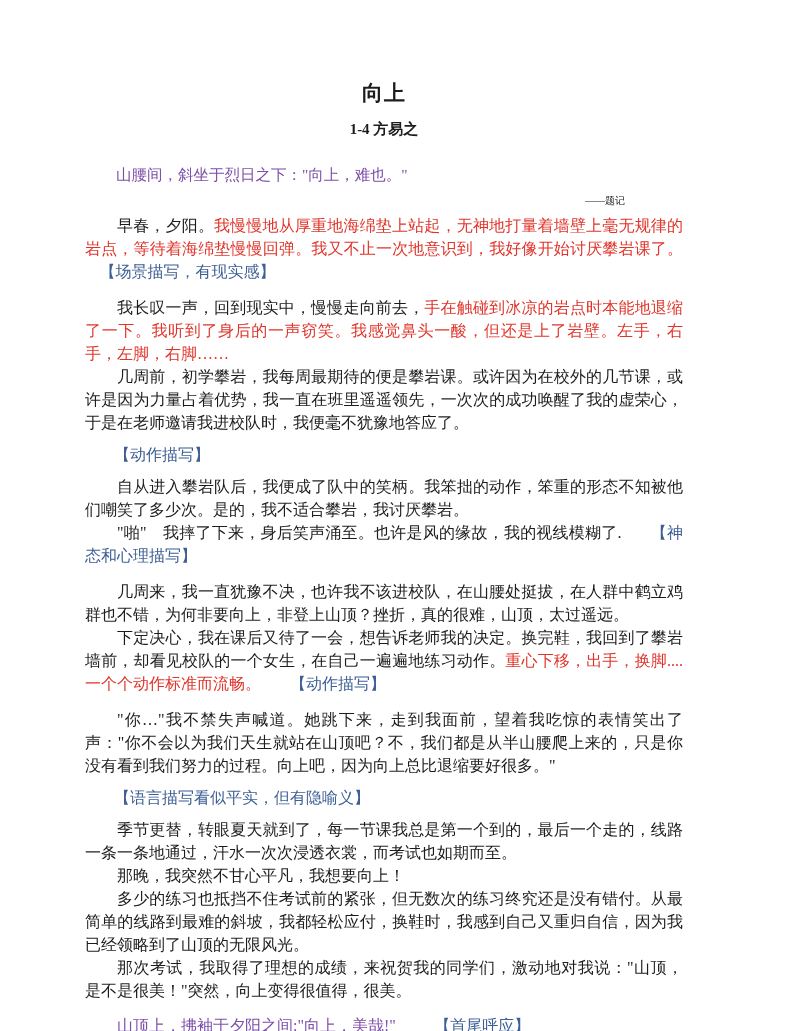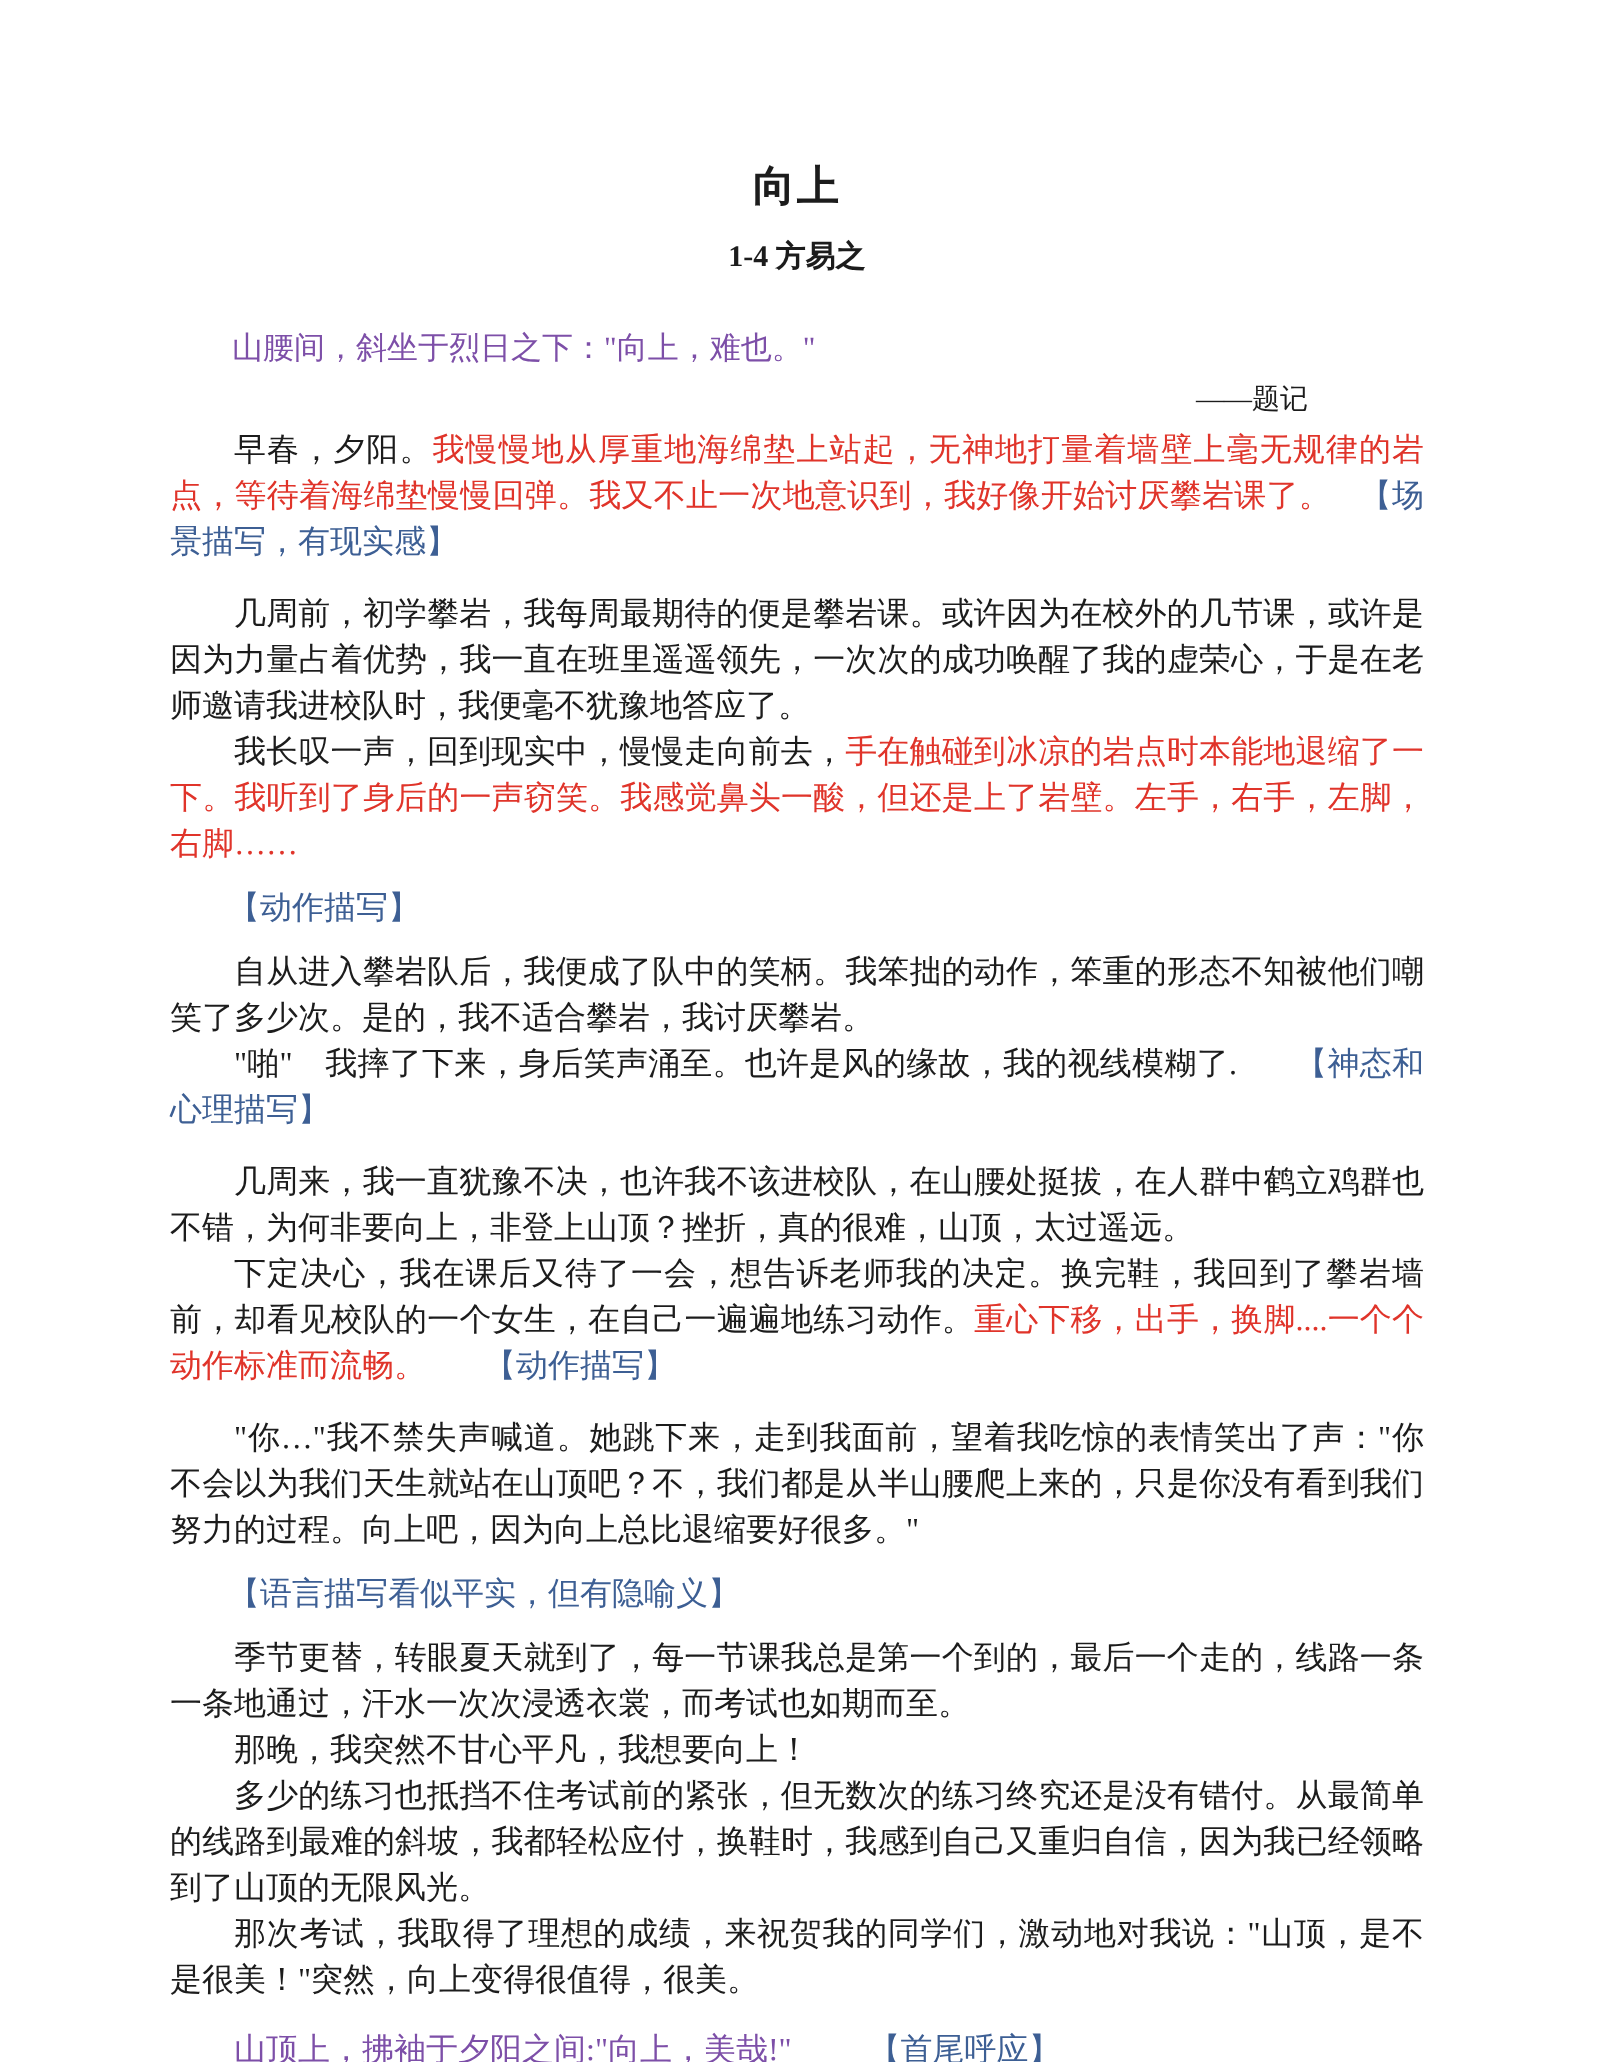--- a/index.html
+++ b/index.html
@@ -11,21 +11,21 @@
     width: 800px;
     height: 1031px;
     overflow: hidden;
     font-family: "Liberation Serif", serif;
     color: var(--ink, #1c1c1c);
   }
   .page {
     box-sizing: border-box;
     width: 800px;
     height: 1031px;
-    padding: 80px 88px 0 85px;
+    padding: 80px 117px 0 85px;
     background: #ffffff;
   }
   .doc-title {
     text-align: center;
     font-size: 21px;
     font-weight: 700;
     line-height: 26px;
     margin: 0;
     letter-spacing: 1px;
   }
@@ -38,21 +38,21 @@
   }
   .epigraph {
     margin: 24px 0 0 0;
     font-size: 15.5px;
     line-height: 23px;
     text-indent: 2em;
     color: var(--purple, #7d4fa8);
   }
   .attribution {
     margin: 3px 0 0 0;
-    font-size: 14px;
+    font-size: 10px;
     line-height: 23px;
     text-align: right;
     padding-right: 58px;
     color: var(--ink, #1c1c1c);
   }
   .doc-body { margin-top: 2px; }
   .doc-body p {
     margin: 0;
     font-size: 16px;
     line-height: 23px;
@@ -72,22 +72,22 @@
 </head>
 <body>
 
 <div class="page">
   <h1 class="doc-title">向上</h1>
   <h2 class="doc-subtitle">1-4 方易之</h2>
   <p class="epigraph">山腰间，斜坐于烈日之下："向上，难也。"</p>
   <p class="attribution">——题记</p>
   <div class="doc-body">
       <p class="body-spaced"><span class="seg-black">早春，夕阳。</span><span class="seg-red">我慢慢地从厚重地海绵垫上站起，无神地打量着墙壁上毫无规律的岩点，等待着海绵垫慢慢回弹。我又不止一次地意识到，我好像开始讨厌攀岩课了。</span><span class="seg-blue gap-left">【场景描写，有现实感】</span></p>
+      <p class="body"><span class="seg-black">我长叹一声，回到现实中，慢慢走向前去，</span><span class="seg-red">手在触碰到冰凉的岩点时本能地退缩了一下。我听到了身后的一声窃笑。我感觉鼻头一酸，但还是上了岩壁。左手，右手，左脚，右脚……</span></p>
       <p class="body"><span class="seg-black">几周前，初学攀岩，我每周最期待的便是攀岩课。或许因为在校外的几节课，或许是因为力量占着优势，我一直在班里遥遥领先，一次次的成功唤醒了我的虚荣心，于是在老师邀请我进校队时，我便毫不犹豫地答应了。</span></p>
-      <p class="body"><span class="seg-black">我长叹一声，回到现实中，慢慢走向前去，</span><span class="seg-red">手在触碰到冰凉的岩点时本能地退缩了一下。我听到了身后的一声窃笑。我感觉鼻头一酸，但还是上了岩壁。左手，右手，左脚，右脚……</span></p>
       <p class="anno"><span class="seg-blue">【动作描写】</span></p>
       <p class="body"><span class="seg-black">自从进入攀岩队后，我便成了队中的笑柄。我笨拙的动作，笨重的形态不知被他们嘲笑了多少次。是的，我不适合攀岩，我讨厌攀岩。</span></p>
       <p class="body-spaced"><span class="seg-black">"啪"　我摔了下来，身后笑声涌至。也许是风的缘故，我的视线模糊了.</span><span class="seg-blue">【神态和心理描写】</span></p>
       <p class="body"><span class="seg-black">几周来，我一直犹豫不决，也许我不该进校队，在山腰处挺拔，在人群中鹤立鸡群也不错，为何非要向上，非登上山顶？挫折，真的很难，山顶，太过遥远。</span></p>
       <p class="body-spaced"><span class="seg-black">下定决心，我在课后又待了一会，想告诉老师我的决定。换完鞋，我回到了攀岩墙前，却看见校队的一个女生，在自己一遍遍地练习动作。</span><span class="seg-red">重心下移，出手，换脚....一个个动作标准而流畅。</span><span class="seg-blue">【动作描写】</span></p>
       <p class="body"><span class="seg-black">"你…"我不禁失声喊道。她跳下来，走到我面前，望着我吃惊的表情笑出了声："你不会以为我们天生就站在山顶吧？不，我们都是从半山腰爬上来的，只是你没有看到我们努力的过程。向上吧，因为向上总比退缩要好很多。"</span></p>
       <p class="anno"><span class="seg-blue">【语言描写看似平实，但有隐喻义】</span></p>
       <p class="body"><span class="seg-black">季节更替，转眼夏天就到了，每一节课我总是第一个到的，最后一个走的，线路一条一条地通过，汗水一次次浸透衣裳，而考试也如期而至。</span></p>
       <p class="body"><span class="seg-black">那晚，我突然不甘心平凡，我想要向上！</span></p>
       <p class="body"><span class="seg-black">多少的练习也抵挡不住考试前的紧张，但无数次的练习终究还是没有错付。从最简单的线路到最难的斜坡，我都轻松应付，换鞋时，我感到自己又重归自信，因为我已经领略到了山顶的无限风光。</span></p>

